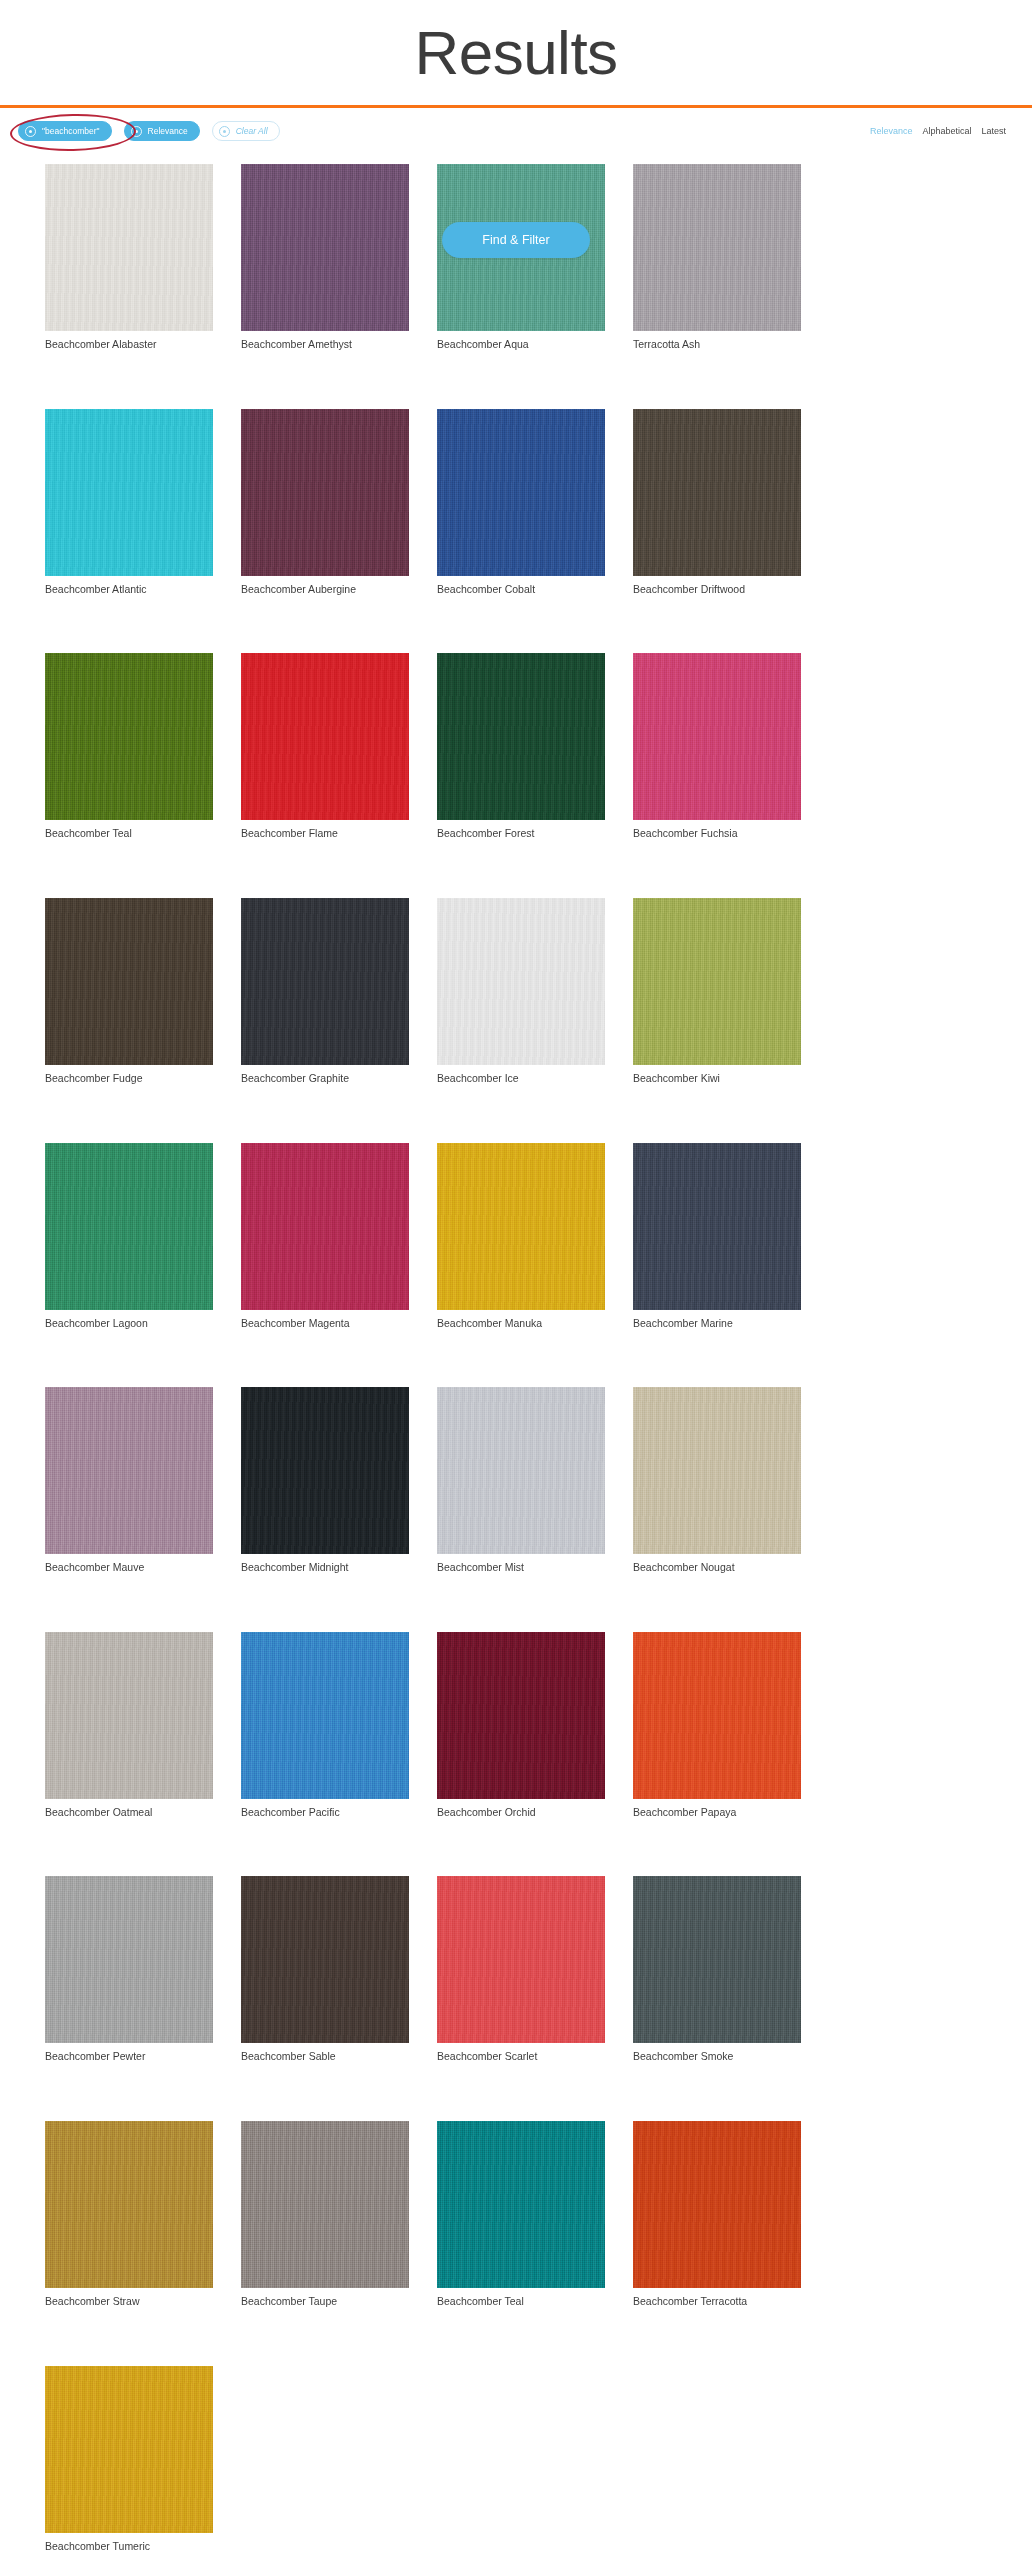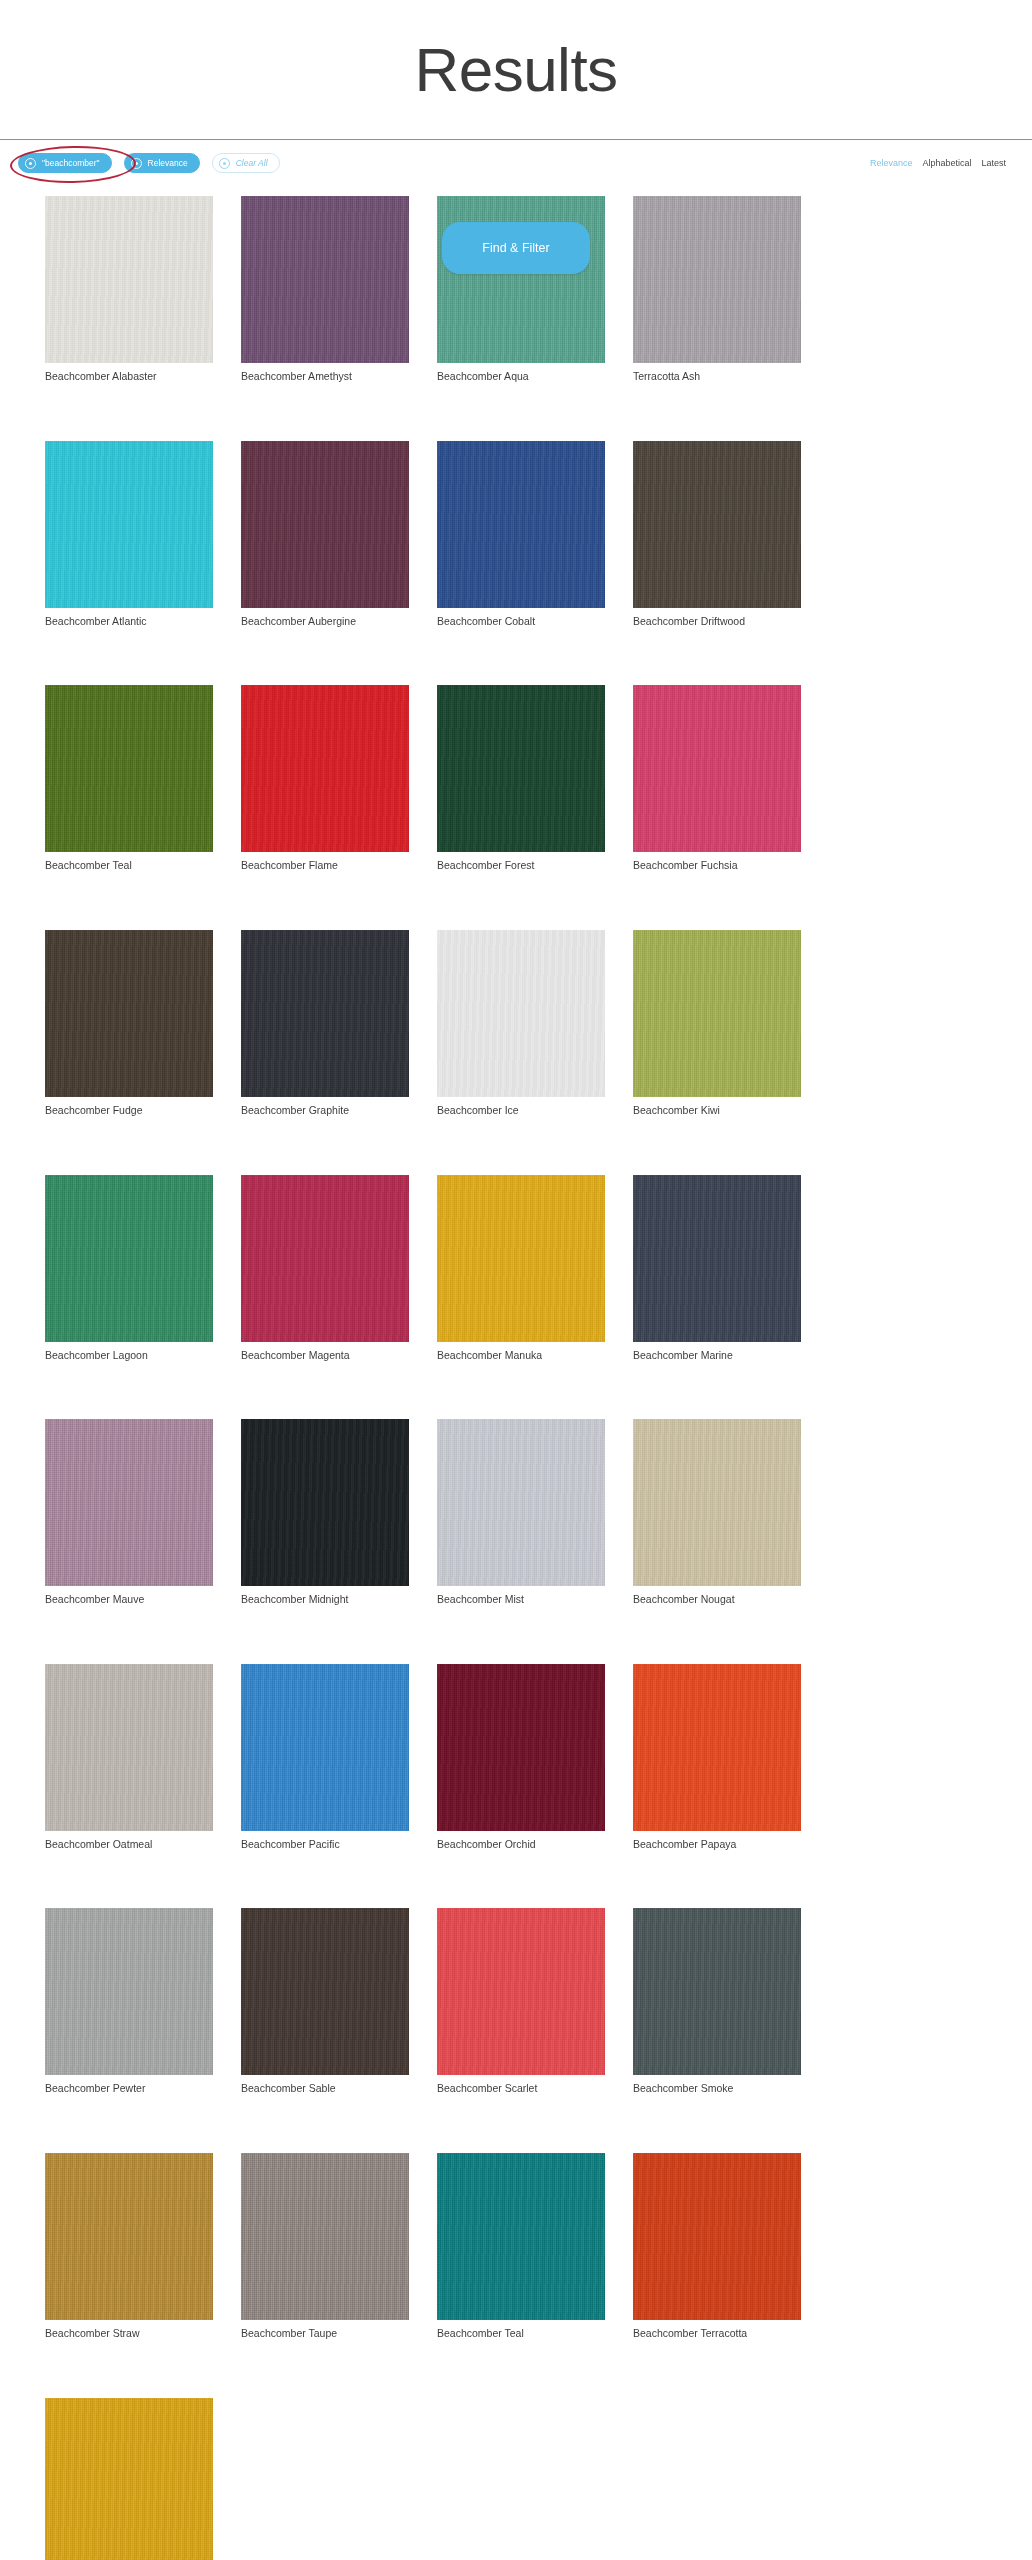--- a/index.html
+++ b/index.html
@@ -9,25 +9,25 @@
     background: #ffffff;
     font-family: "Liberation Sans", sans-serif;
     -webkit-font-smoothing: antialiased;
   }
   body { width: 1032px; }
 
   .page { width: 1032px; position: relative; }
 
   
   .page-header {
-    height: 140px;
+    height: 108px;
     display: flex;
     align-items: center;
     justify-content: center;
-    border-bottom: 1px solid #f97316;
+    border-bottom: 3px solid #f97316;
   }
   .page-title {
     font-size: 62px;
     font-weight: 400;
     color: #3c3c3c;
     letter-spacing: -0.5px;
     line-height: 1;
     font-family: "Liberation Sans", sans-serif;
   }
 
@@ -126,21 +126,21 @@
   .sort-link { cursor: pointer; white-space: nowrap; }
   .sort-link.selected { color: #7fc6e8; }
 
   
   .find-filter-btn {
     position: absolute;
     left: 50%;
     transform: translateX(-50%);
     top: 222px;
     width: 148px;
-    height: 52px;
+    height: 36px;
     border-radius: 18px;
     background: #4db5e4;
     color: #ffffff;
     font-size: 12.5px;
     display: flex;
     align-items: center;
     justify-content: center;
     border: none;
     cursor: pointer;
     z-index: 40;

